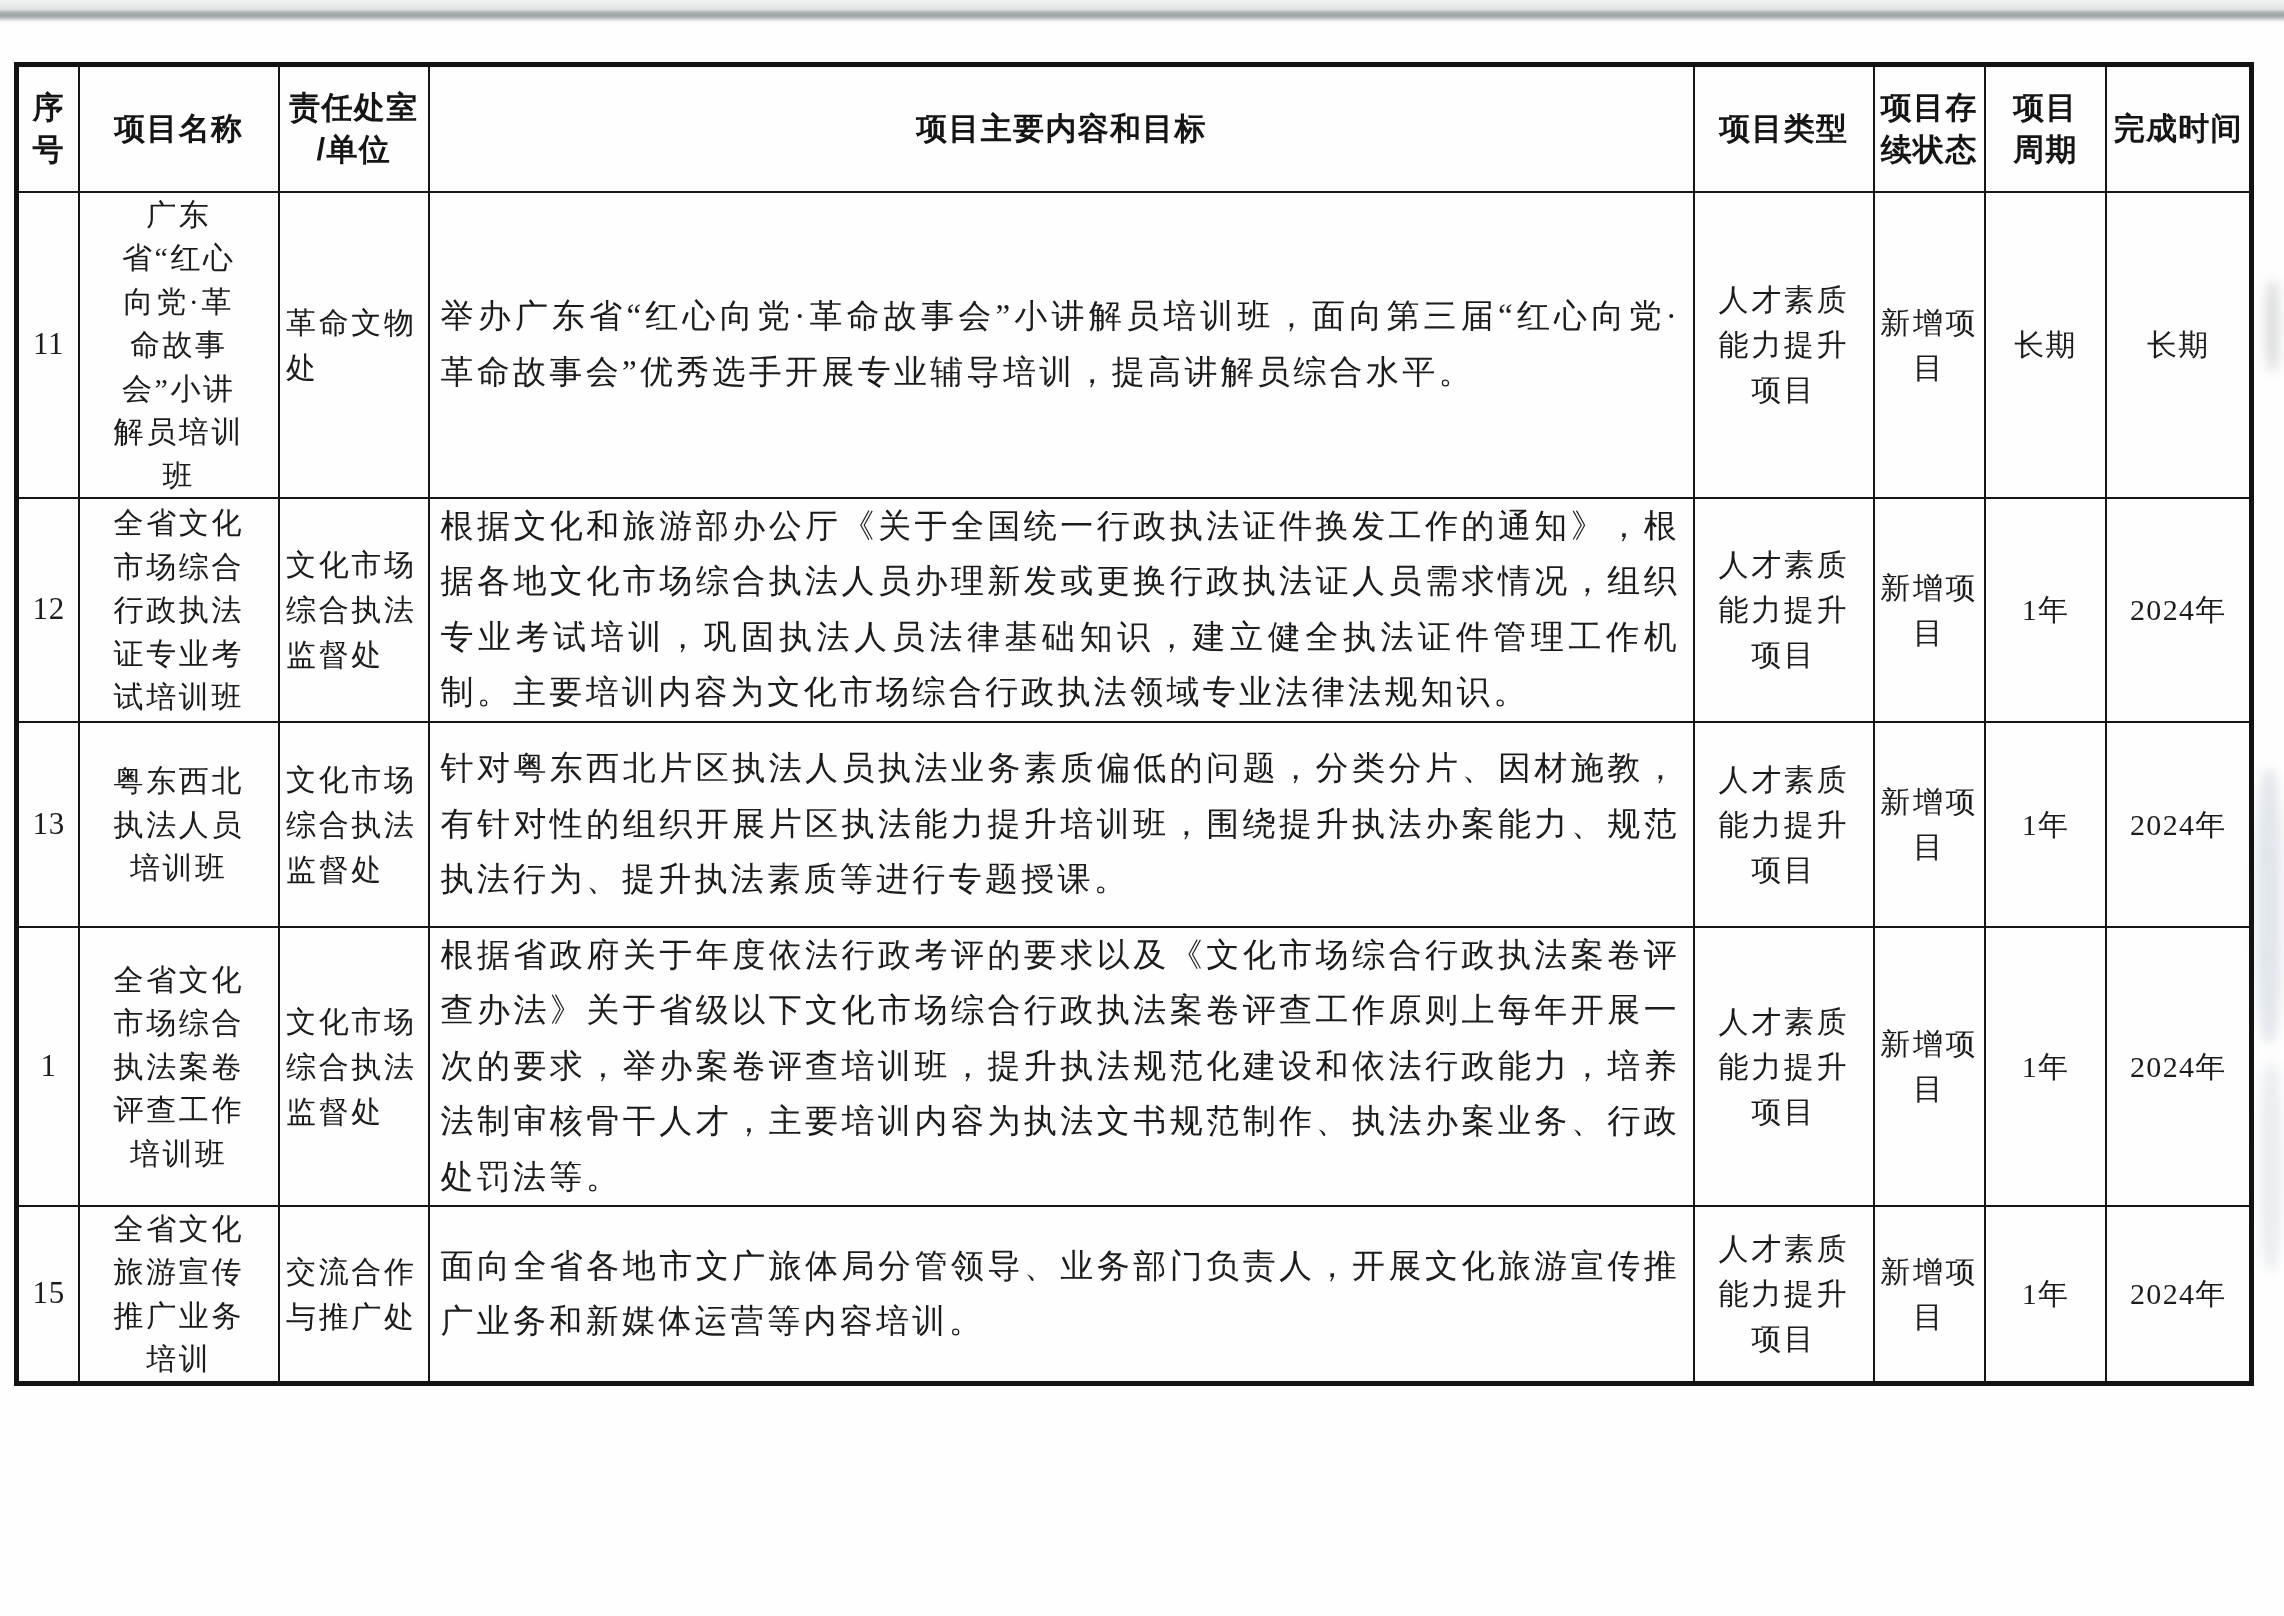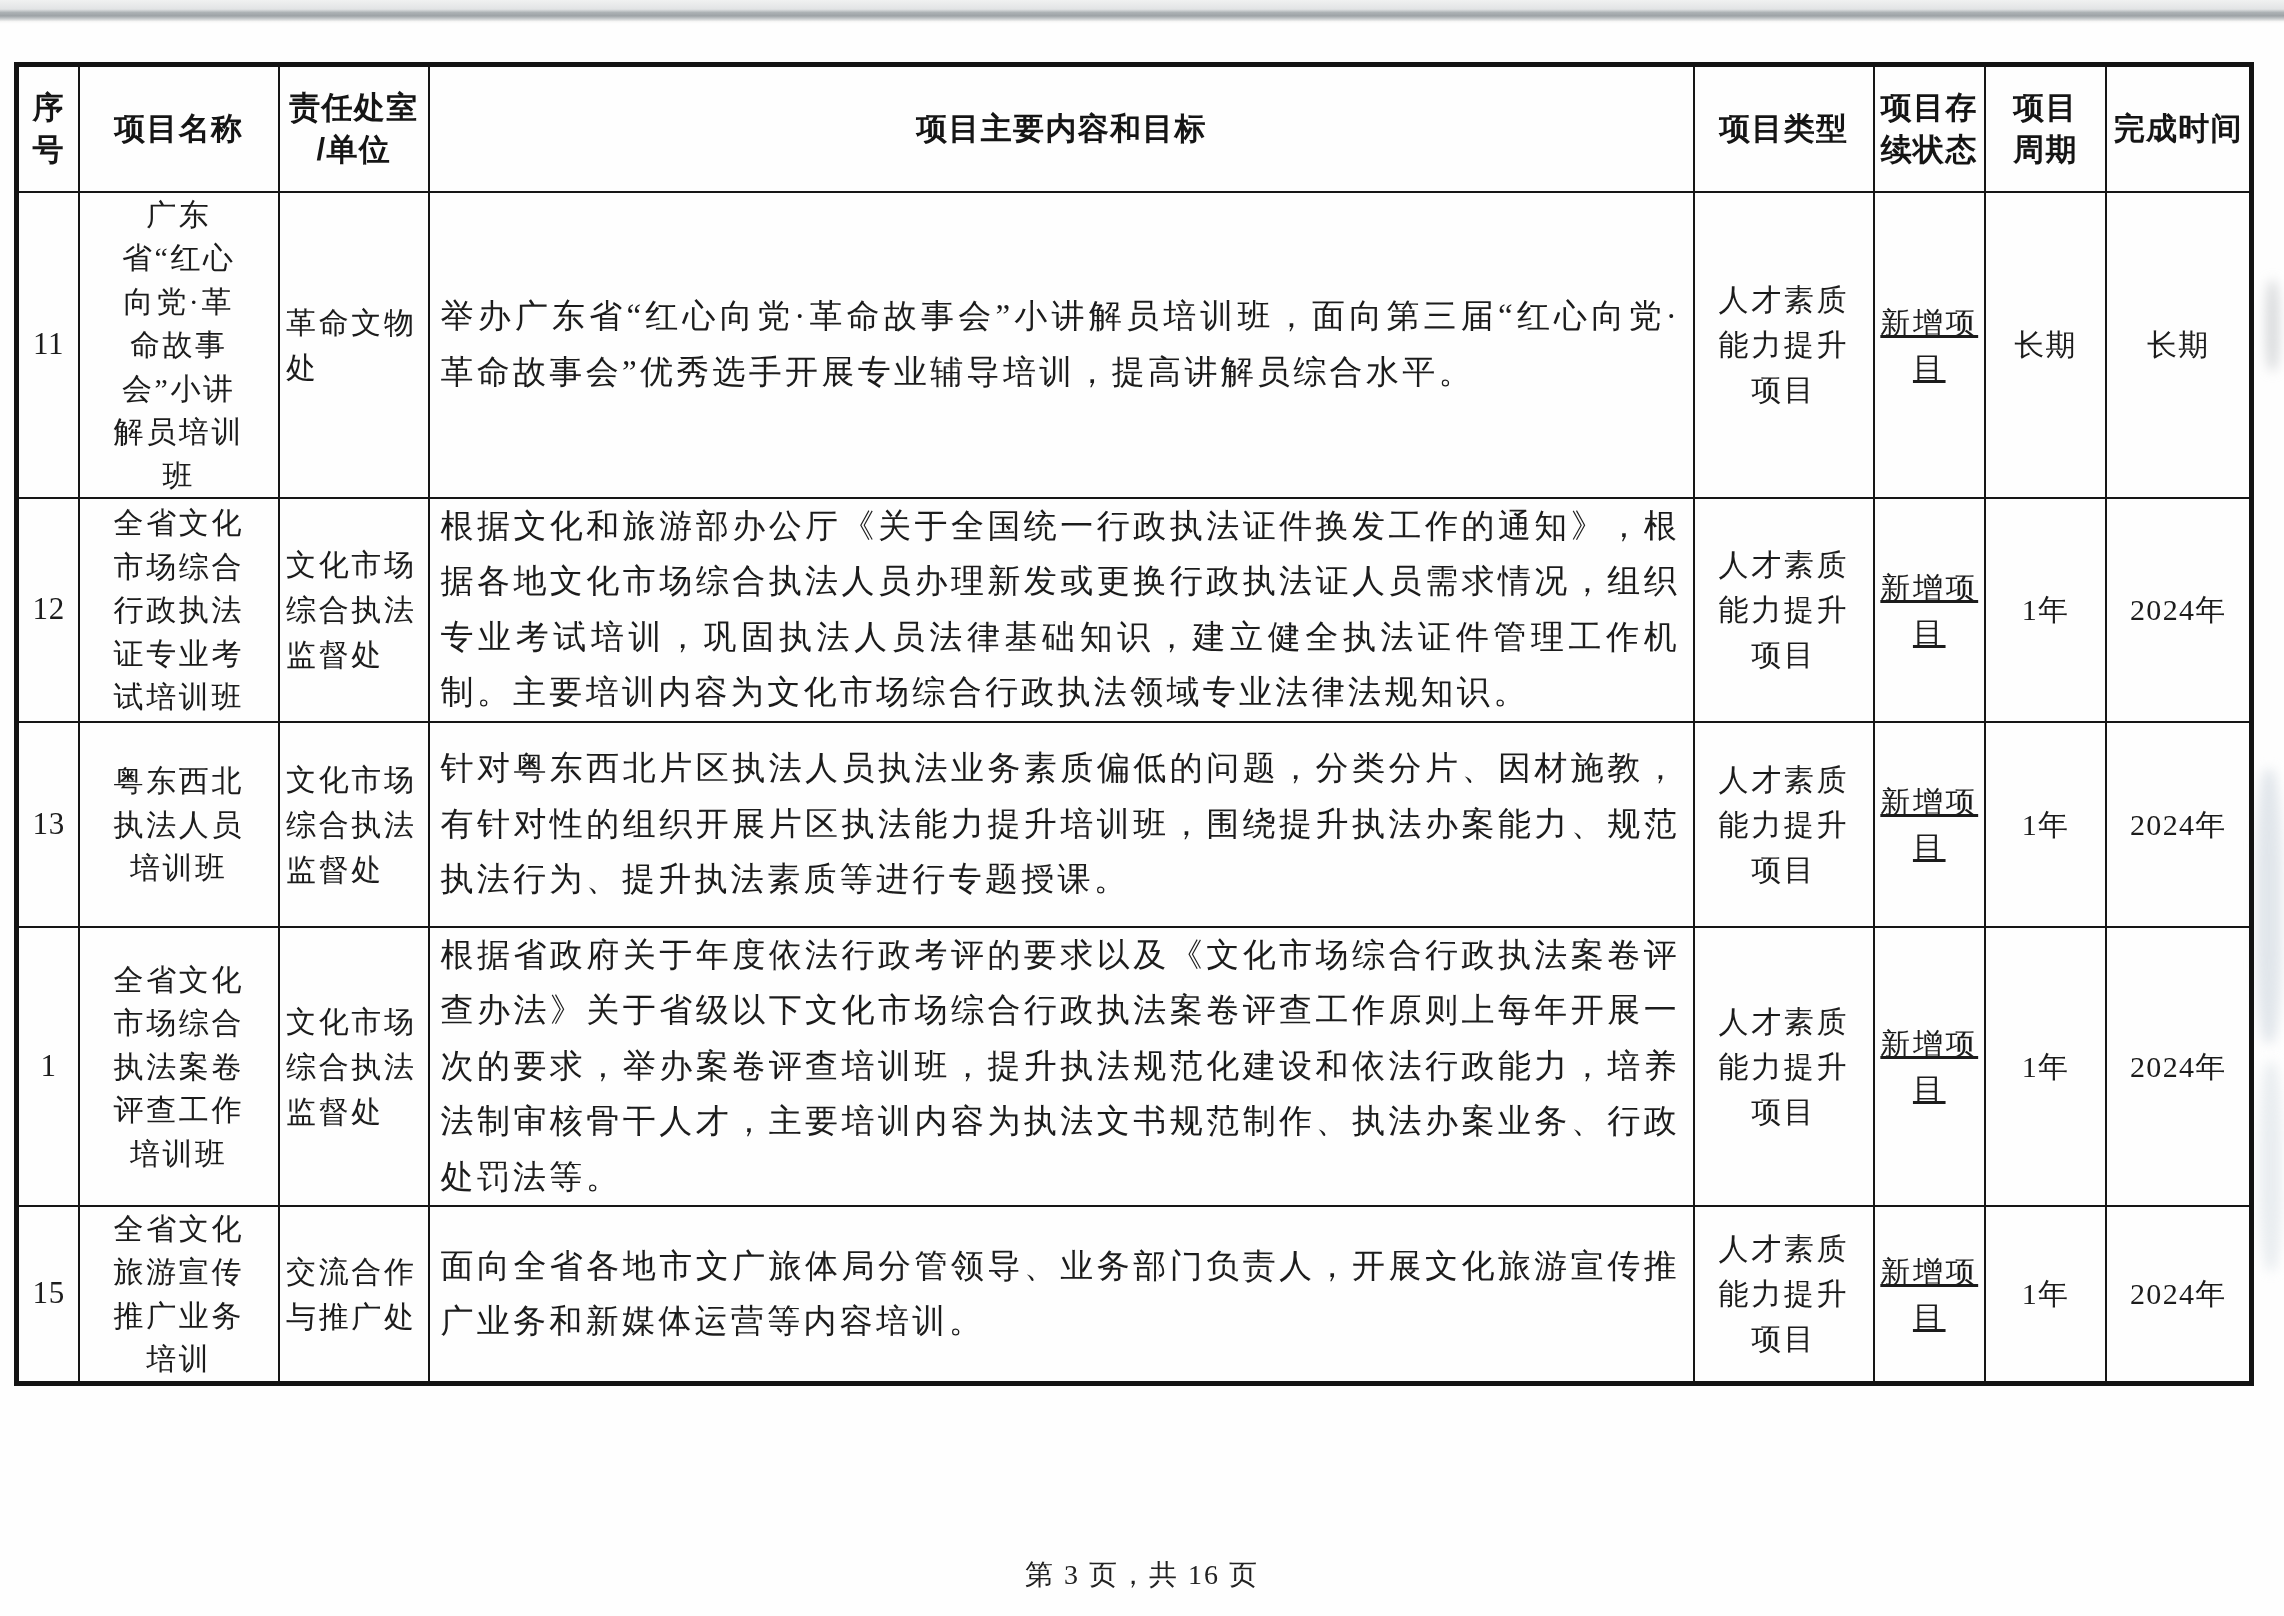--- a/index.html
+++ b/index.html
@@ -57,21 +57,21 @@
   td.c-name{text-align:center;padding:0 30px;letter-spacing:2.6px;line-height:1.45;}
   td.c-dept{text-align:left;padding:0 6.5px;letter-spacing:2.6px;line-height:1.5;}
   td.c-content{
     text-align:justify;
     padding:0 13px 0 10.4px;
     font-size:33px;
     letter-spacing:3.3px;
     line-height:1.68;
   }
   td.c-type{text-align:center;padding:0 18px;letter-spacing:2.6px;line-height:1.5;}
-  td.c-status{text-align:center;padding:0 2.6px;letter-spacing:2.6px;line-height:1.5;text-decoration:underline;}
+  td.c-status{text-align:center;padding:0 2.6px;letter-spacing:2.6px;line-height:1.5;}
   td.c-period{text-align:center;letter-spacing:1.3px;}
   td.c-finish{text-align:center;letter-spacing:1.3px;}
 
   .footer{
     position:absolute;left:0;top:1556px;width:2284px;
     text-align:center;
     font-size:28px;
     letter-spacing:2px;
     color:#222;
   }
@@ -164,15 +164,14 @@
       <td class="c-dept">交流合作与推广处</td>
       <td class="c-content">面向全省各地市文广旅体局分管领导、业务部门负责人，开展文化旅游宣传推广业务和新媒体运营等内容培训。</td>
       <td class="c-type">人才素质能力提升项目</td>
       <td class="c-status">新增项目</td>
       <td class="c-period">1年</td>
       <td class="c-finish">2024年</td>
     </tr>
   </tbody>
     </table>
 
-  <div class="footer">第 3 页，共 16 页</div>
 </div>
 
 
 </body></html>

